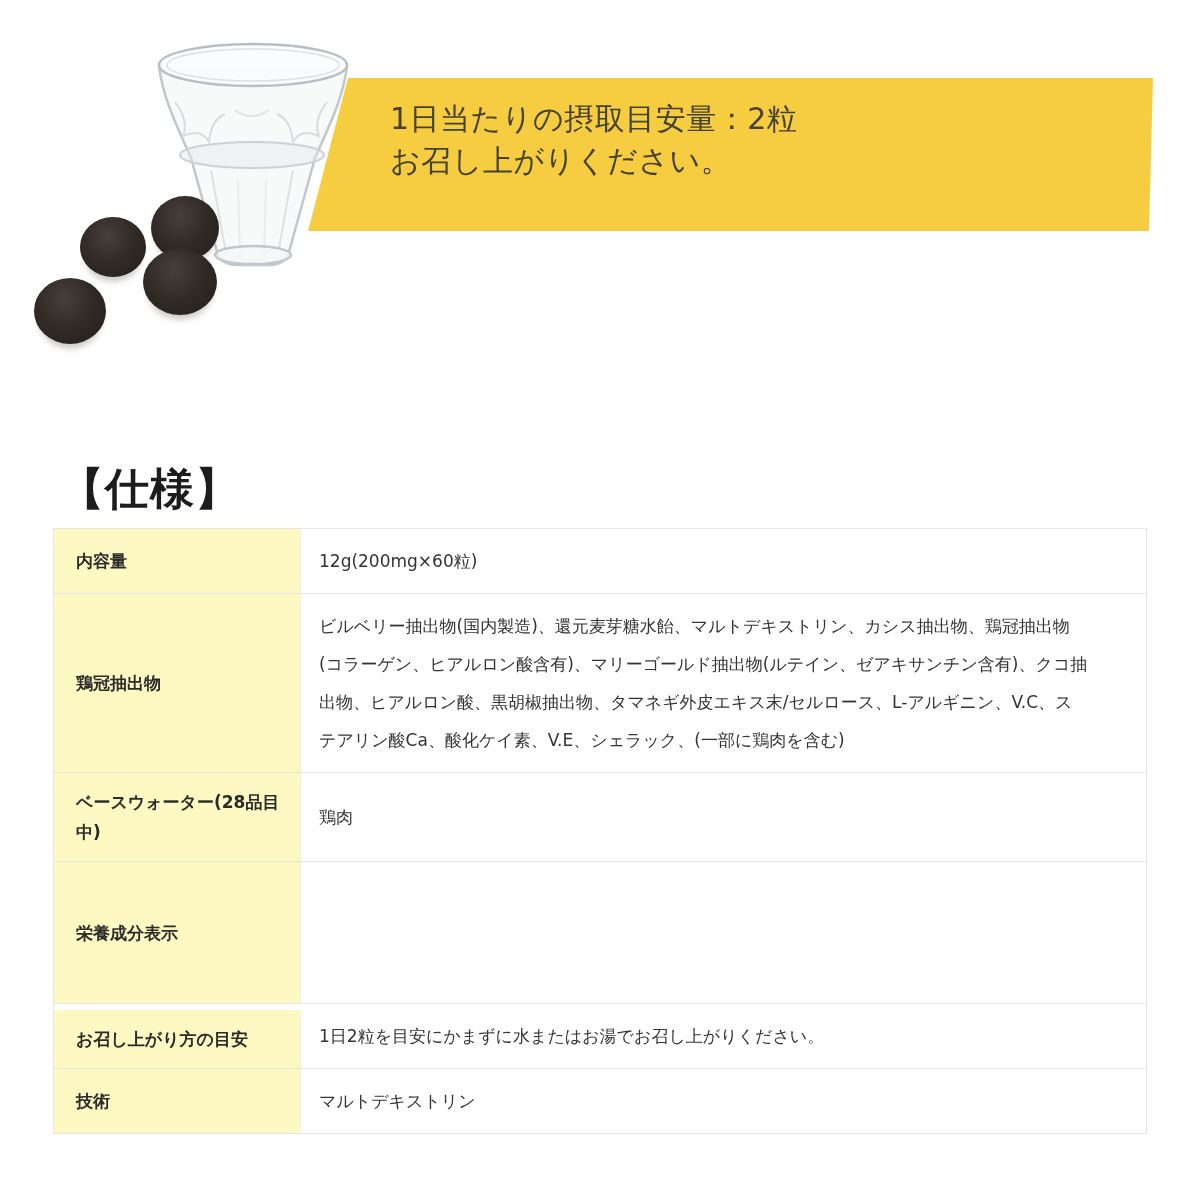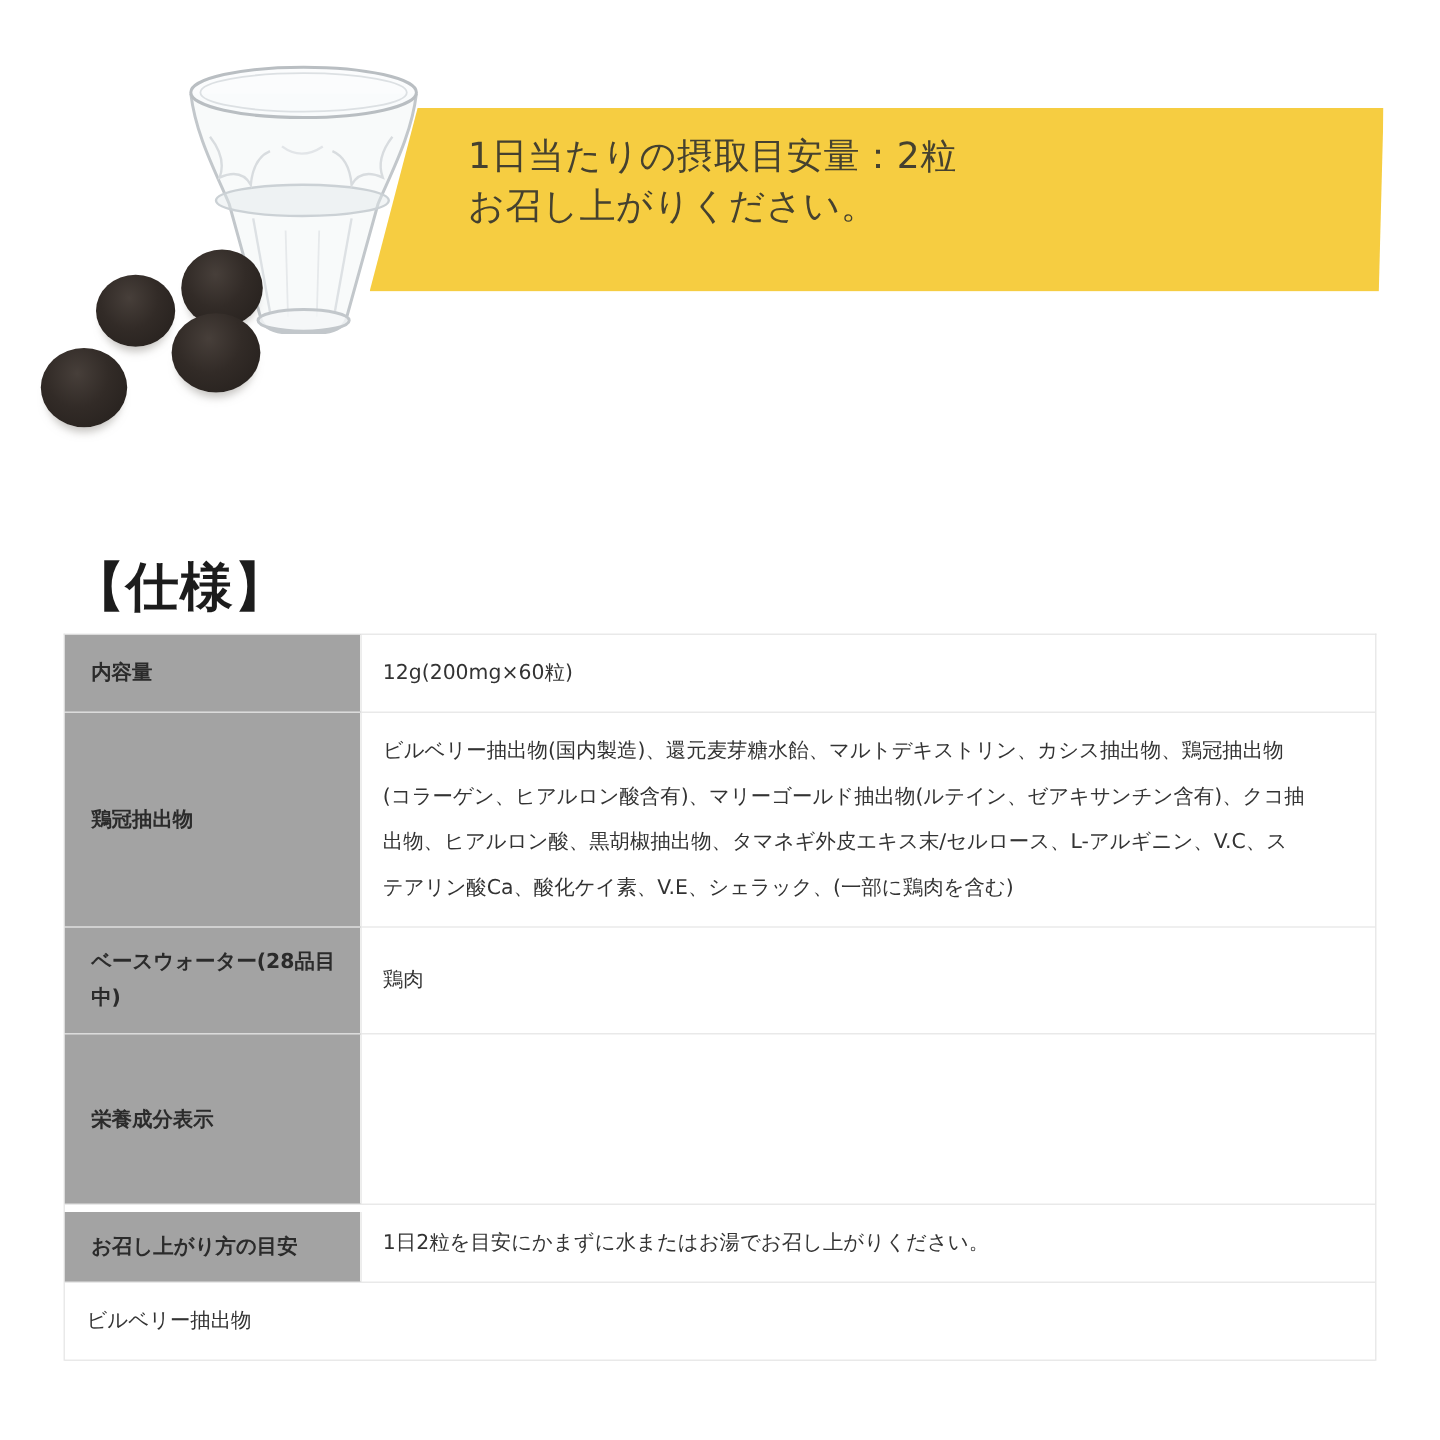--- a/index.html
+++ b/index.html
@@ -10,21 +10,21 @@
   }
   .page {
     position: relative;
     width: 1200px;
     height: 1200px;
     background: #ffffff;
     overflow: hidden;
   }
 
   
-  .hero { position: absolute; left: 0; top: 12px; width: 1177px; height: 360px; }
+  .hero { position: absolute; left: 0; top: 0; width: 1177px; height: 360px; }
 
   .banner {
     position: absolute;
     left: 308px; top: 78px;
     width: 845px; height: 153px;
     background: #F6CD41;
     clip-path: polygon(40px 0, 100% 0, calc(100% - 4px) 100%, 0 100%);
   }
   .banner-text {
     position: absolute;
@@ -69,21 +69,21 @@
     border: 1px solid #E4E4E4;
     border-bottom: none;
   }
   .spec-row {
     display: flex;
     border-bottom: 1px solid #E4E4E4;
   }
   .spec-label {
     width: 247px;
     flex: 0 0 247px;
-    background: #a3a3a3;
+    background: #fef9c3;
     border-right: 1px solid #EFEFEE;
     padding: 14px 14px 14px 22px;
     display: flex;
     align-items: center;
     font-size: 17px;
     font-weight: bold;
     color: #2b2b2b;
     line-height: 30px;
     white-space: pre-line;
   }
@@ -184,17 +184,18 @@
     <div class="spec-row row-h4">
       <div class="spec-label">栄養成分表示</div>
     </div>
 
     <div class="spec-row row-h5">
       <div class="spec-label">お召し上がり方の目安</div>
       <div class="spec-value">1日2粒を目安にかまずに水またはお湯でお召し上がりください。</div>
     </div>
 
     <div class="spec-row row-h6">
-      <div class="spec-value">ビルベリー抽出物</div>
+      <div class="spec-label">技術</div>
+      <div class="spec-value">マルトデキストリン</div>
     </div>
 
   </div>
 </div>
 
 </body></html>

